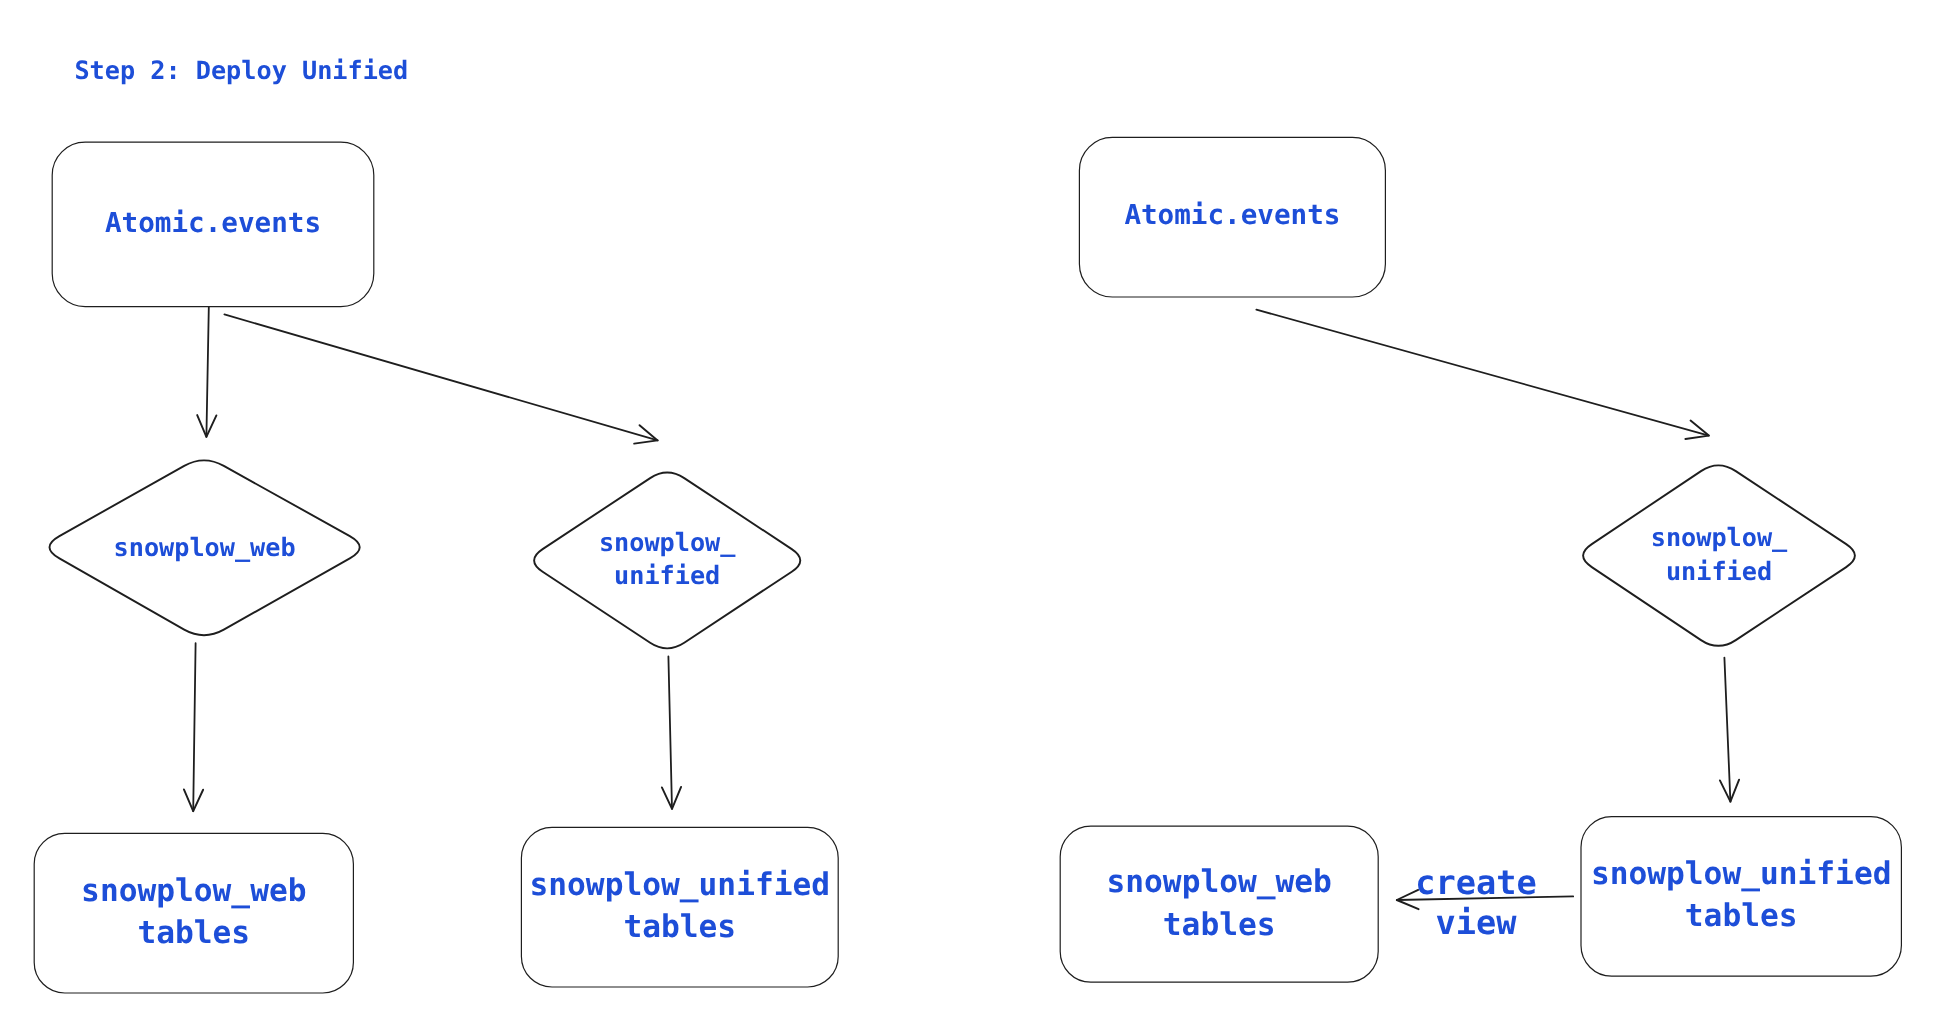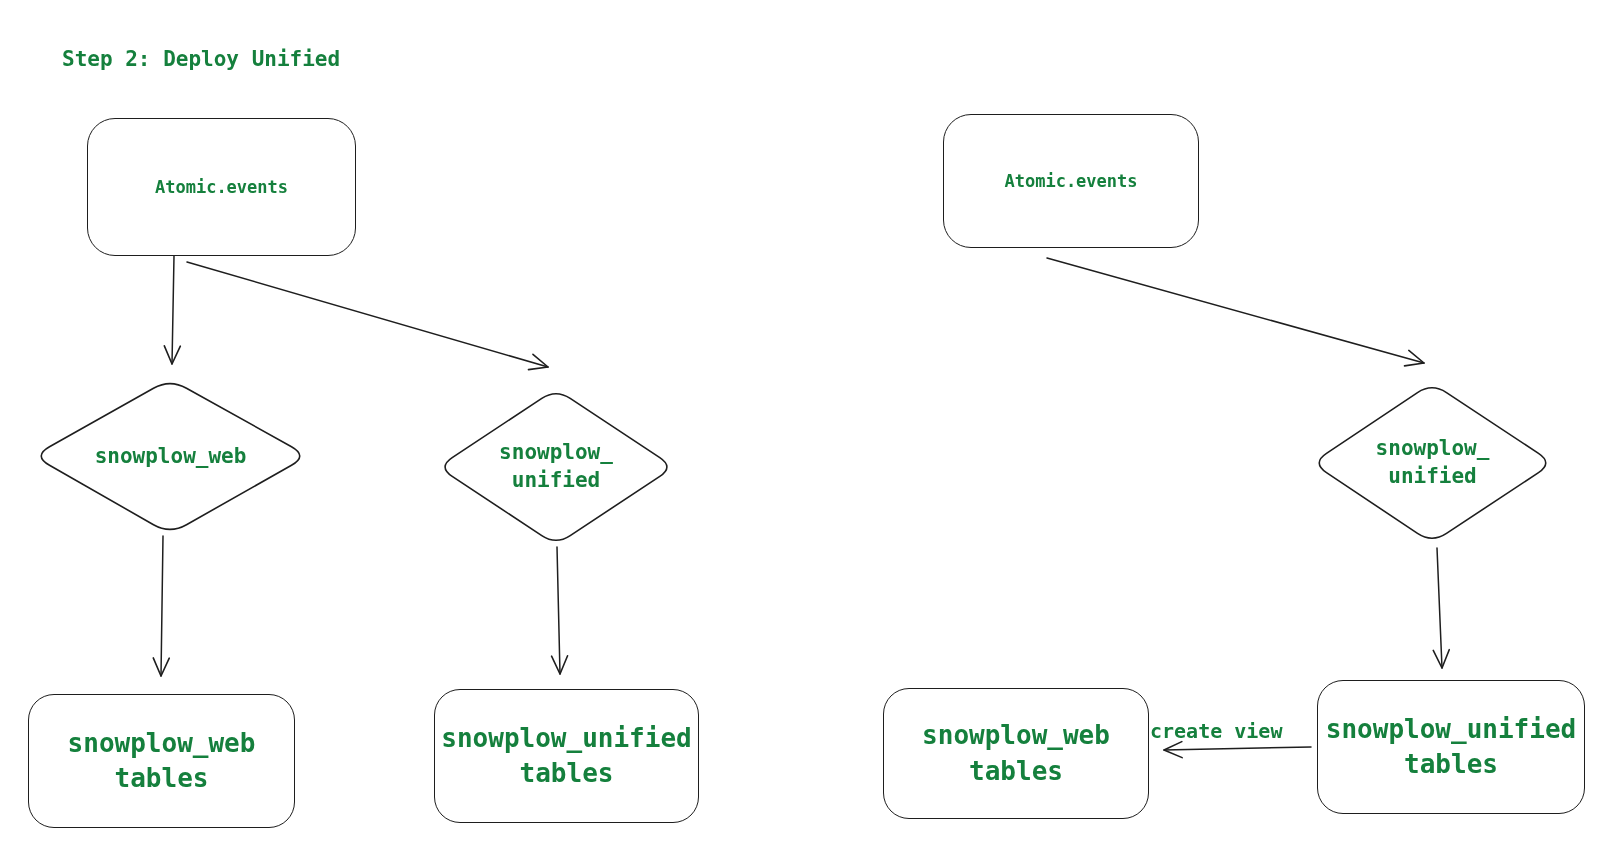--- a/index.html
+++ b/index.html
@@ -1,37 +1,37 @@
 <!DOCTYPE html>
 <html><head>
 <meta charset="utf-8">
 <style>
   html,body{margin:0;padding:0;background:#ffffff;}
   .canvas{
     position:relative;width:1614px;height:852px;background:#ffffff;overflow:hidden;
-    font-family:"DejaVu Sans Mono","Liberation Mono",monospace;color:#15803d;
+    font-family:"DejaVu Sans Mono","Liberation Mono",monospace;color:#1d4ed8;
   }
   svg.wires{position:absolute;left:0;top:0;}
   .shape{fill:#ffffff;stroke:#1e1e1e;stroke-width:1.6;}
   .wire{stroke:#1e1e1e;stroke-width:1.5;fill:none;stroke-linecap:round;}
   .title{position:absolute;font-size:21px;font-weight:700;white-space:pre;}
   .rect-node{
     position:absolute;background:#ffffff;border:1.7px solid #1e1e1e;border-radius:28px;
     display:flex;align-items:center;justify-content:center;text-align:center;
     font-weight:700;line-height:1.35;
   }
   .rect-node span{white-space:pre-line;}
-  .fs25{font-size:17px;margin-left:44px;}
+  .fs25{font-size:23px;}
   .fs26{font-size:26px;}
   .diamond-label{
     position:absolute;display:flex;align-items:center;justify-content:center;text-align:center;
     font-size:21px;font-weight:700;line-height:1.33;pointer-events:none;
   }
   .diamond-label span{white-space:pre-line;}
-  .edge-label{position:absolute;font-size:20px;font-weight:700;}
+  .edge-label{position:absolute;font-size:28px;font-weight:700;text-align:center;}
 </style>
 </head>
 <body>
 
 <div class="canvas">
 
   <svg class="wires" width="1614" height="852" viewBox="0 0 1614 852">
     <defs>
       <marker id="arrow" viewBox="0 0 24 24" refX="21" refY="12" markerWidth="24" markerHeight="24" markerUnits="userSpaceOnUse" orient="auto-start-reverse">
         <path d="M3,4 L21,12 L3,20" fill="none" stroke="#1e1e1e" stroke-width="1.6" stroke-linecap="round" stroke-linejoin="round"></path>

